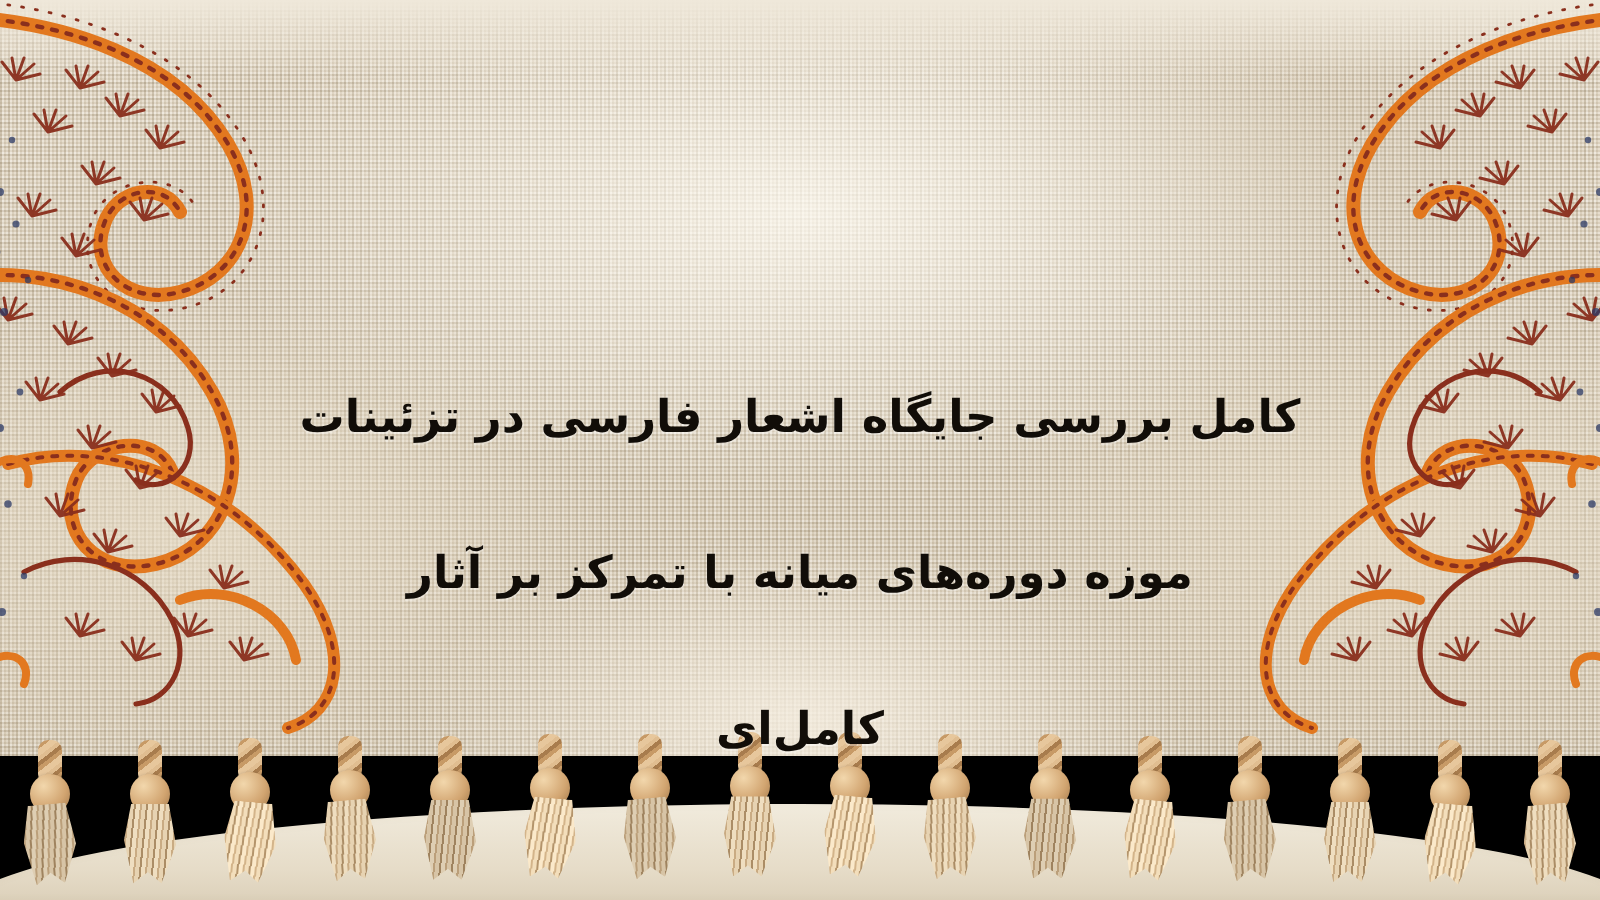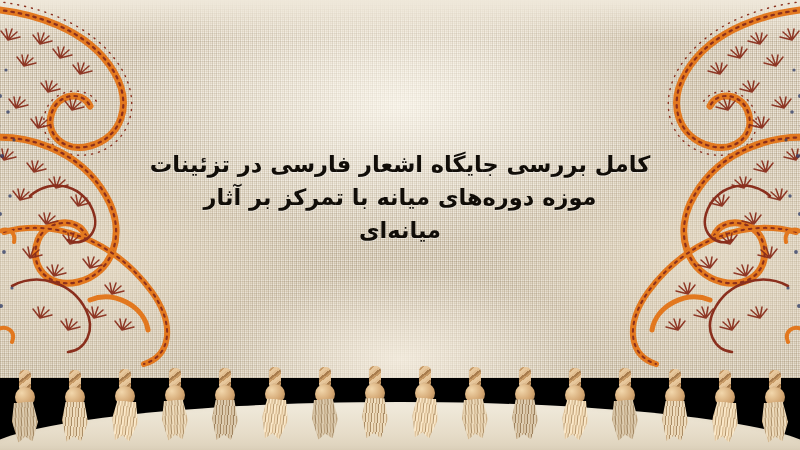--- a/index.html
+++ b/index.html
@@ -83,21 +83,21 @@
     position:absolute;left:0;top:148px;width:800px;
     text-align:center;
     color:#110d08;
     font-size:22.5px;
     font-weight:700;
     line-height:33px;
     letter-spacing:0px;
     direction:rtl;
     text-shadow:0 1px 0 rgba(255,255,255,.35);
   }
-  #title .ln{display:block;white-space:nowrap;}
+  #title .ln{display:block;white-space:nowrap;margin-top:45px;}
 </style>
 </head>
 <body>
 
 <div id="stage">
 
   <div id="cloth"></div>
   <div id="clothTop"></div>
 
   <div class="orn" id="ornL">
@@ -338,16 +338,16 @@
       <div class="tassel" style="left: 758px; top: 4.125px;">
         <div class="cord"></div>
         <div class="knot"></div>
         <div class="skirt" style="transform: rotate(-5deg);"></div>
       </div>
     </div>
 
   <div id="title">
     <span class="ln">کامل بررسی جایگاه اشعار فارسی در تزئینات</span>
     <span class="ln">موزه دوره‌های میانه با تمرکز بر آثار</span>
-    <span class="ln">میانه‌ای</span>
+    <span class="ln">کامل‌ای</span>
   </div>
 
 </div>
 
 </body></html>

